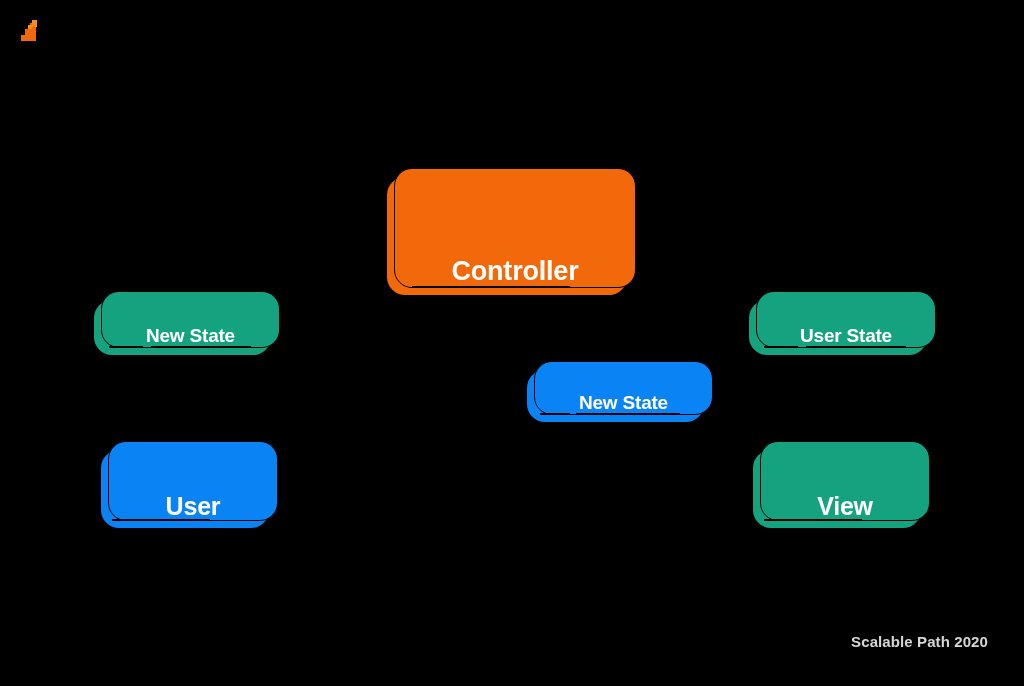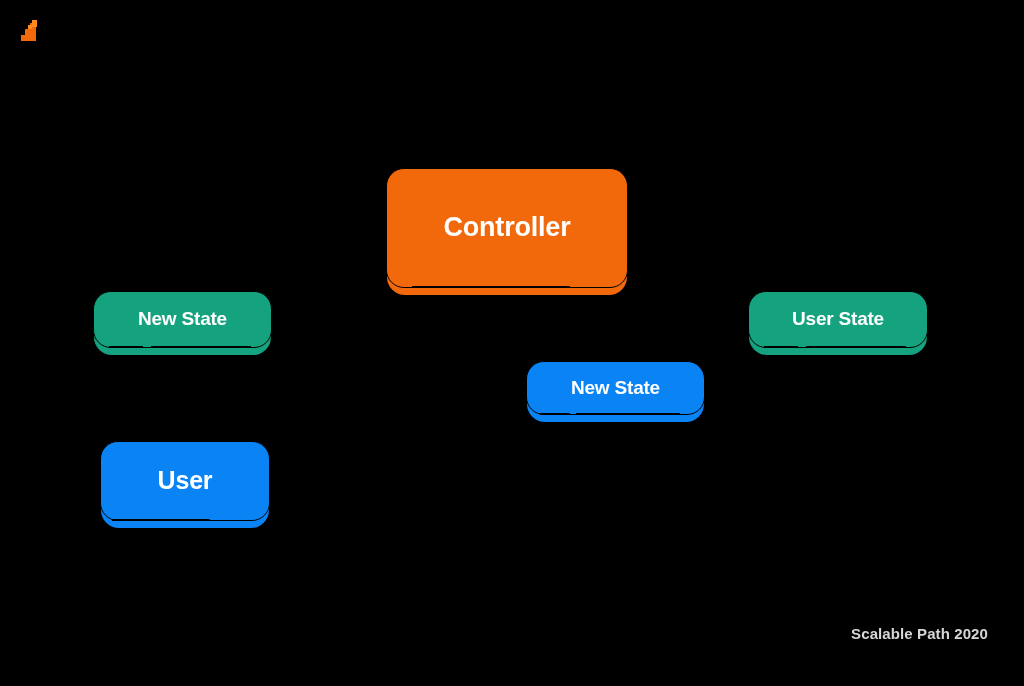--- a/index.html
+++ b/index.html
@@ -41,27 +41,27 @@
     top: 9px;
     right: -9px;
     bottom: -9px;
     width: 100%;
     height: 100%;
     border-radius: 18px;
   }
   
   .node .sheet-front {
     position: absolute;
-    left: 8px;
+    left: 16px;
     top: 0;
     width: 100%;
     height: 100%;
     border-radius: 18px;
     display: flex;
-    align-items: center;
+    align-items: flex-end;
     justify-content: center;
     border: 1.6px solid #000000;
   }
   .node .node-label {
     color: #ffffff;
     font-weight: 700;
     letter-spacing: -0.2px;
     text-align: center;
     line-height: 1.1;
     white-space: nowrap;
@@ -103,21 +103,21 @@
 
   .node--view             { left: 744px; top: 441px; width: 168px; height: 78px; }
   .node--view .sheet-back,
   .node--view .sheet-front { background: #15A37F; }
   .node--view .node-label { font-size: 25px; }
 
   
   #footer-credit {
     position: absolute;
     right: 36px;
-    bottom: 44px;
+    bottom: 36px;
     color: #d6d6d6;
     font-size: 15px;
     font-weight: 700;
     letter-spacing: 0.1px;
     white-space: nowrap;
     user-select: none;
   }
 </style>
 </head>
 <body>
@@ -170,16 +170,23 @@
   </div>
 
   <div class="node node--state">
     <div class="sheet-back"></div>
     <div class="sheet-front">
       <span class="node-label">User</span>
     </div>
     <div class="seam" style="left:20px; bottom:-2px; width:98px;"></div>
   </div>
 
+  <div class="node node--view">
+    <div class="sheet-back"></div>
+    <div class="sheet-front">
+      <span class="node-label">View</span>
+    </div>
+    <div class="seam" style="left:20px; bottom:-2px; width:98px;"></div>
+  </div>
 
   <div id="footer-credit">Scalable Path 2020</div>
 
 </div>
 
 </body></html>

